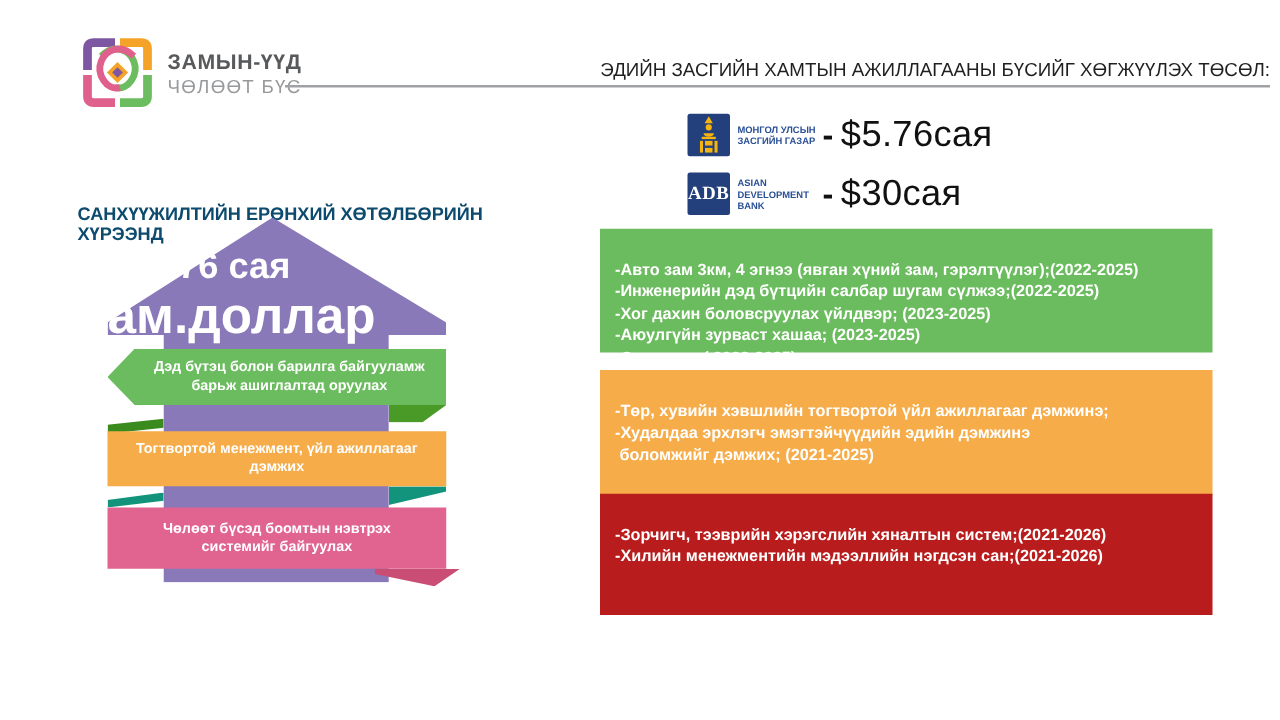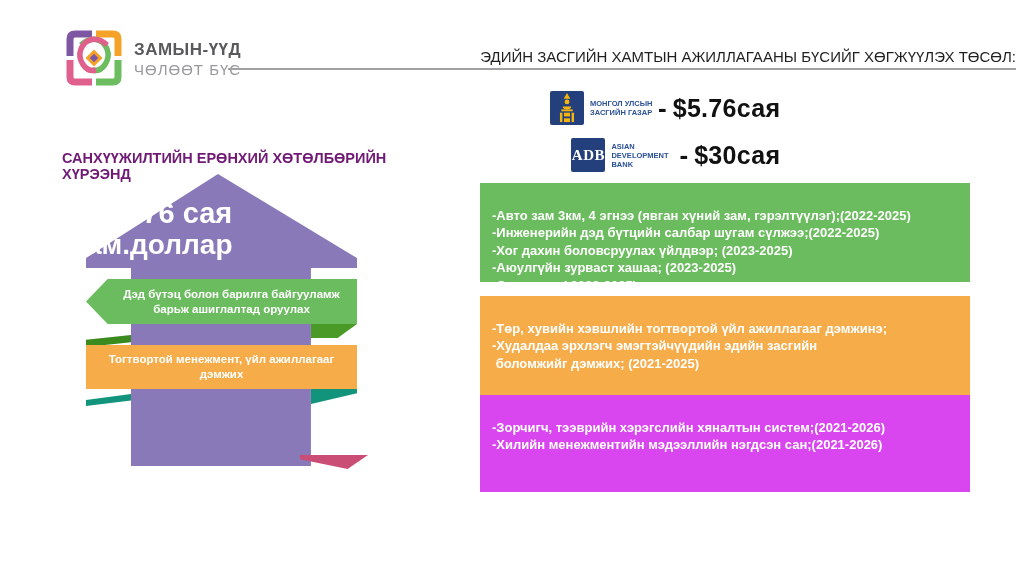--- a/index.html
+++ b/index.html
@@ -10,39 +10,39 @@
   
   .brand-logo{left:62px;top:26px;width:64px;height:64px;}
   .brand-name1{left:134px;top:40px;font-size:17px;font-weight:bold;color:#58595b;letter-spacing:.5px;}
   .brand-name2{left:134px;top:61px;font-size:15px;color:#97999b;letter-spacing:1px;}
   .header-rule{left:228px;top:68px;width:788px;height:2px;background:#9fa1a4;}
   .page-title{left:440px;top:48px;width:576px;text-align:right;
               font-size:15px;font-weight:normal;color:#1f1f1f;}
 
   
   .funding{left:550px;top:90px;}
-  .fund-row{display:flex;align-items:center;height:36px;margin-bottom:11px;justify-content:flex-end;}
+  .fund-row{display:flex;align-items:center;height:36px;margin-bottom:11px;}
   .fund-logo{width:34px;height:34px;border-radius:2px;display:flex;align-items:center;justify-content:center;flex:0 0 auto;}
   .gov-logo{background:#24407c;}
   .adb-logo{background:#24407c;color:#ffffff;font-family:"Liberation Serif",serif;
             font-weight:bold;font-size:15px;letter-spacing:.5px;}
   .fund-label{width:66px;margin-left:6px;font-size:7.5px;font-weight:bold;color:#2a5096;
               line-height:1.2;text-transform:uppercase;}
   .fund-dash{font-size:26px;font-weight:bold;color:#111;margin:0 6px 0 2px;}
-  .fund-amount{font-size:25px;font-weight:bold;color:#111;letter-spacing:.3px;}
+  .fund-amount{font-size:29px;font-weight:normal;color:#111;letter-spacing:.3px;}
 
   
-  .left-heading{left:62px;top:150px;width:380px;font-size:14.5px;font-weight:bold;color:#701a75;}
+  .left-heading{left:62px;top:164px;width:380px;font-size:14.5px;font-weight:bold;color:#0c4a6e;}
 
   
   .arrow-shape{left:86px;top:174px;width:271px;height:292px;background:#8a79b8;
     clip-path:polygon(48.7% 0,100% 28.8%,100% 32.2%,83% 32.2%,83% 100%,16.6% 100%,16.6% 32.2%,0 32.2%,0 28.8%);}
   .arrow-text{left:86px;top:198px;width:271px;text-align:left;color:#ffffff;font-weight:bold;line-height:1.1;}
   .arrow-text .l1{font-size:29px;}
-  .arrow-text .l2{font-size:28px;}
+  .arrow-text .l2{font-size:41px;}
 
   .ribbon{color:#ffffff;font-weight:bold;font-size:11.5px;line-height:1.3;
           display:flex;align-items:center;justify-content:center;text-align:center;}
   .ribbon-green{left:86px;top:279px;width:271px;height:45px;background:#6bbc5e;
     clip-path:polygon(0 50%,8% 0,100% 0,100% 100%,8% 100%);padding:0 14px 0 34px;box-sizing:border-box;justify-content:center;}
   .ribbon-orange{left:86px;top:345px;width:271px;height:44px;background:#f6ac49;padding:16px 20px;box-sizing:border-box;}
   .ribbon-pink{left:86px;top:406px;width:271px;height:49px;background:#e06390;padding:0 20px;box-sizing:border-box;}
 
   .fold{position:absolute;}
   .fold-green-r{left:311px;top:324px;width:46px;height:14px;background:#4a9a28;
@@ -54,21 +54,21 @@
   .fold-teal-l{left:86px;top:394px;width:45px;height:12px;background:#12947c;
     clip-path:polygon(0 50%,100% 0,100% 55%,0 100%);}
   .fold-pink-br{left:300px;top:455px;width:68px;height:14px;background:#c94d74;
     clip-path:polygon(0 0,100% 0,70% 100%,0 30%);}
 
   
   .detail-box{left:480px;width:490px;color:#ffffff;font-weight:bold;font-size:13px;
               line-height:1.34;padding:24px 12px;box-sizing:border-box;}
   .box-green{top:183px;height:99px;background:#6bbc5e;}
   .box-orange{top:296px;height:100px;background:#f6ac49;}
-  .box-pink{top:395px;height:97px;background:#d946ef;}
+  .box-pink{top:395px;height:97px;background:#b91c1c;}
   .box-line{white-space:pre-wrap;}
 </style>
 </head>
 <body>
 
 <div class="canvas">
 
   <svg class="abs brand-logo" viewBox="0 0 64 64">
     <path d="M8 30 L8 13 Q8 8 13 8 L30 8" fill="none" stroke="#7e57a2" stroke-width="7"></path>
     <path d="M34 8 L51 8 Q56 8 56 13 L56 30" fill="none" stroke="#f5a228" stroke-width="7"></path>
@@ -134,32 +134,35 @@
   <div class="fold fold-teal-r"></div>
   <div class="fold fold-teal-l"></div>
   <div class="fold fold-pink-br"></div>
 
   <div class="abs ribbon ribbon-green">
     <span>Дэд бүтэц болон барилга байгууламж барьж ашиглалтад оруулах</span>
   </div>
   <div class="abs ribbon ribbon-orange">
     <span>Тогтвортой менежмент, үйл ажиллагааг дэмжих</span>
   </div>
+  <div class="abs ribbon ribbon-pink">
+    <span>Чөлөөт бүсэд боомтын нэвтрэх системийг байгуулах</span>
+  </div>
 
   <div class="abs detail-box box-green">
     <div class="box-line">-Авто зам 3км, 4 эгнээ (явган хүний зам, гэрэлтүүлэг);(2022-2025)</div>
     <div class="box-line">-Инженерийн дэд бүтцийн салбар шугам сүлжээ;(2022-2025)</div>
     <div class="box-line">-Хог дахин боловсруулах үйлдвэр; (2023-2025)</div>
     <div class="box-line">-Аюулгүйн зурваст хашаа; (2023-2025)</div>
     <div class="box-line">-Орц, гарц;( 2022-2025)</div>
   </div>
 
   <div class="abs detail-box box-orange">
     <div class="box-line">-Төр, хувийн хэвшлийн тогтвортой үйл ажиллагааг дэмжинэ;</div>
-    <div class="box-line">-Худалдаа эрхлэгч эмэгтэйчүүдийн эдийн засгийн</div>
+    <div class="box-line">-Худалдаа эрхлэгч эмэгтэйчүүдийн эдийн дэмжинэ</div>
     <div class="box-line"> боломжийг дэмжих; (2021-2025)</div>
   </div>
 
   <div class="abs detail-box box-pink">
     <div class="box-line">-Зорчигч, тээврийн хэрэгслийн хяналтын систем;(2021-2026)</div>
     <div class="box-line">-Хилийн менежментийн мэдээллийн нэгдсэн сан;(2021-2026)</div>
   </div>
 
 </div>
 

